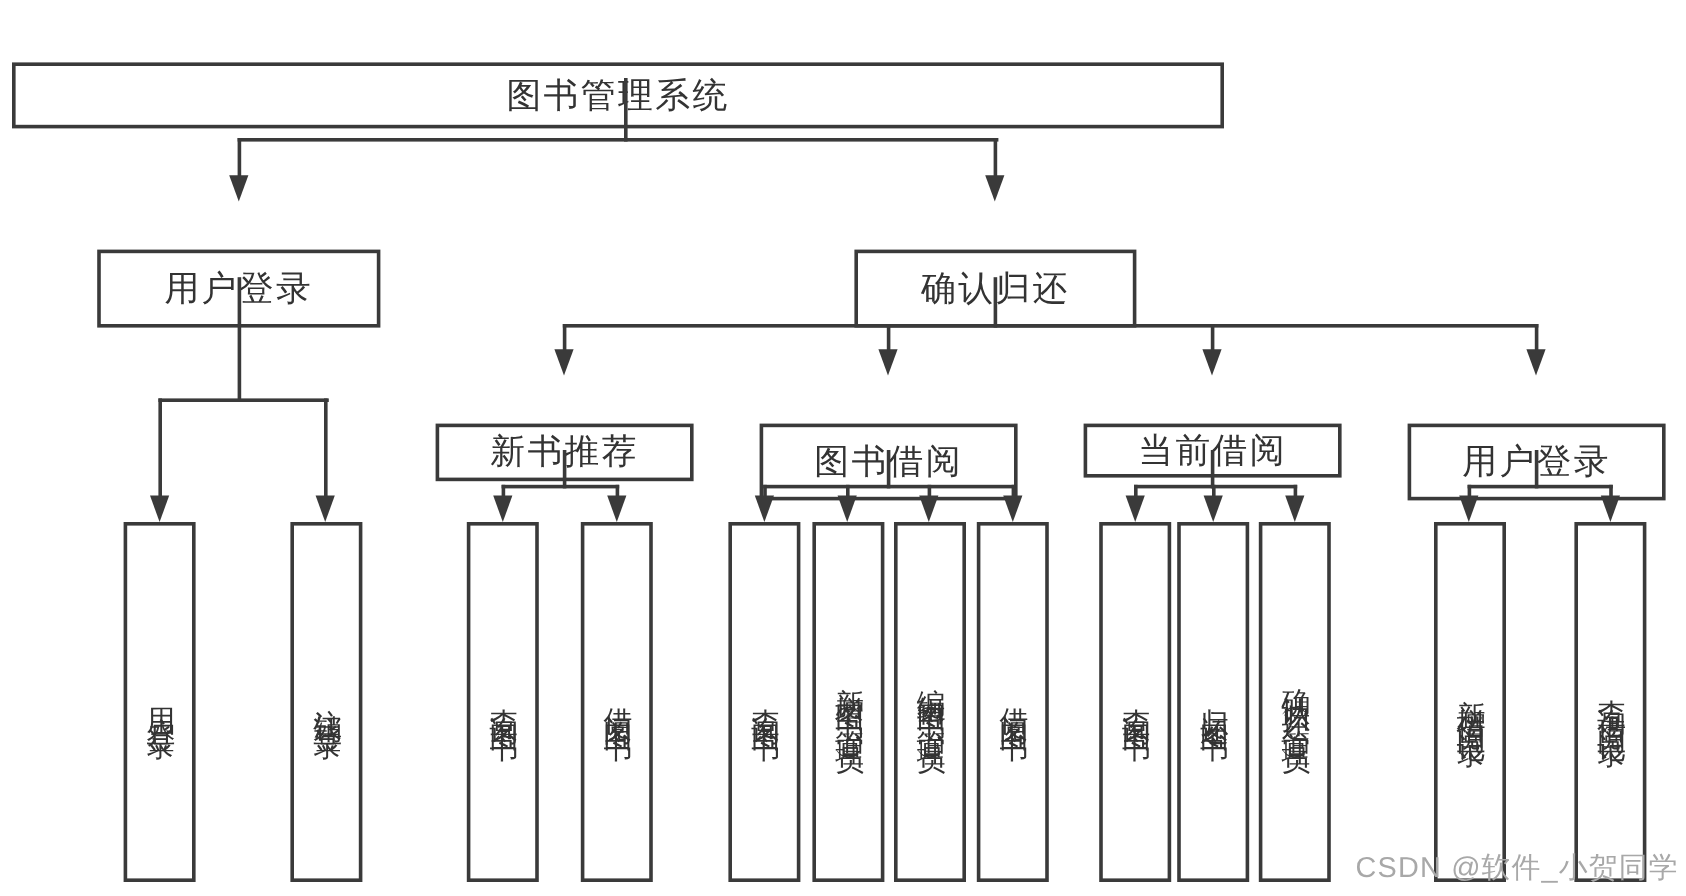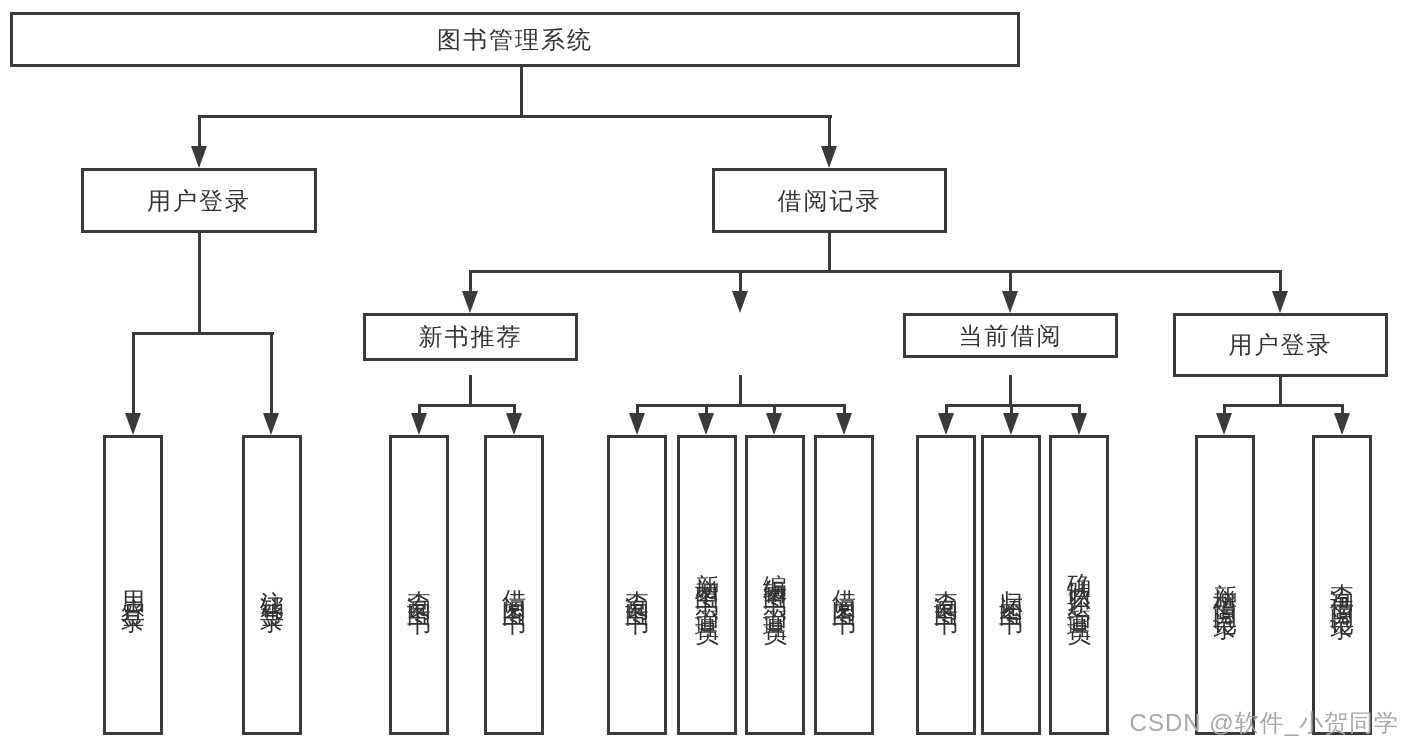--- a/index.html
+++ b/index.html
@@ -21,21 +21,21 @@
   .node {
     position: absolute;
     box-sizing: border-box;
     background: #ffffff;
     border: 3px solid var(--line);
     display: flex;
     align-items: center;
     justify-content: center;
     text-align: center;
   }
-  .nh { font-size: 24px; letter-spacing: 2px; }
+  .nh { font-size: 29px; letter-spacing: 2px; margin-top: 40px; }
   .nv {
     writing-mode: vertical-rl;
     text-orientation: mixed;
     font-size: 24px;
     letter-spacing: 7px;
     line-height: 54px;
   }
   .vl { position: absolute; width: 3px; background: var(--line); }
   .hl { position: absolute; height: 3px; background: var(--line); }
   .ah {
@@ -63,41 +63,42 @@
   <div class="node nh" style="left:10px;top:12px;width:1010px;height:55px">图书管理系统</div>
 
   <div class="vl" style="left:520px;top:65px;height:53px"></div>
   <div class="hl" style="left:198px;top:115px;width:634px"></div>
   <div class="vl" style="left:198px;top:115px;height:35px"></div>
   <div class="ah" style="left:191px;top:146px"></div>
   <div class="vl" style="left:828px;top:115px;height:35px"></div>
   <div class="ah" style="left:821px;top:146px"></div>
 
   <div class="node nh" style="left:81px;top:168px;width:236px;height:65px">用户登录</div>
-  <div class="node nh" style="left:712px;top:168px;width:235px;height:65px">借阅记录</div>
+  <div class="node nh" style="left:712px;top:168px;width:235px;height:65px">确认归还</div>
 
   <div class="vl" style="left:198px;top:231px;height:104px"></div>
   <div class="hl" style="left:132px;top:332px;width:142px"></div>
   <div class="vl" style="left:132px;top:332px;height:85px"></div>
   <div class="ah" style="left:125px;top:413px"></div>
   <div class="vl" style="left:270px;top:332px;height:85px"></div>
   <div class="ah" style="left:263px;top:413px"></div>
 
   <div class="vl" style="left:828px;top:231px;height:42px"></div>
   <div class="hl" style="left:469px;top:270px;width:813px"></div>
   <div class="vl" style="left:469px;top:270px;height:28px"></div>
   <div class="ah" style="left:462px;top:291px"></div>
   <div class="vl" style="left:739px;top:270px;height:28px"></div>
   <div class="ah" style="left:732px;top:291px"></div>
   <div class="vl" style="left:1009px;top:270px;height:28px"></div>
   <div class="ah" style="left:1002px;top:291px"></div>
   <div class="vl" style="left:1279px;top:270px;height:28px"></div>
   <div class="ah" style="left:1272px;top:291px"></div>
 
   <div class="node nh" style="left:363px;top:313px;width:215px;height:48px">新书推荐</div>
+  <div class="node nh" style="left:633px;top:313px;width:215px;height:64px">图书借阅</div>
   <div class="node nh" style="left:903px;top:313px;width:215px;height:45px">当前借阅</div>
   <div class="node nh" style="left:1173px;top:313px;width:215px;height:64px">用户登录</div>
 
   <div class="vl" style="left:469px;top:375px;height:32px"></div>
   <div class="hl" style="left:418px;top:404px;width:98px"></div>
   <div class="vl" style="left:418px;top:404px;height:14px"></div>
   <div class="ah" style="left:411px;top:413px"></div>
   <div class="vl" style="left:513px;top:404px;height:14px"></div>
   <div class="ah" style="left:506px;top:413px"></div>
 

